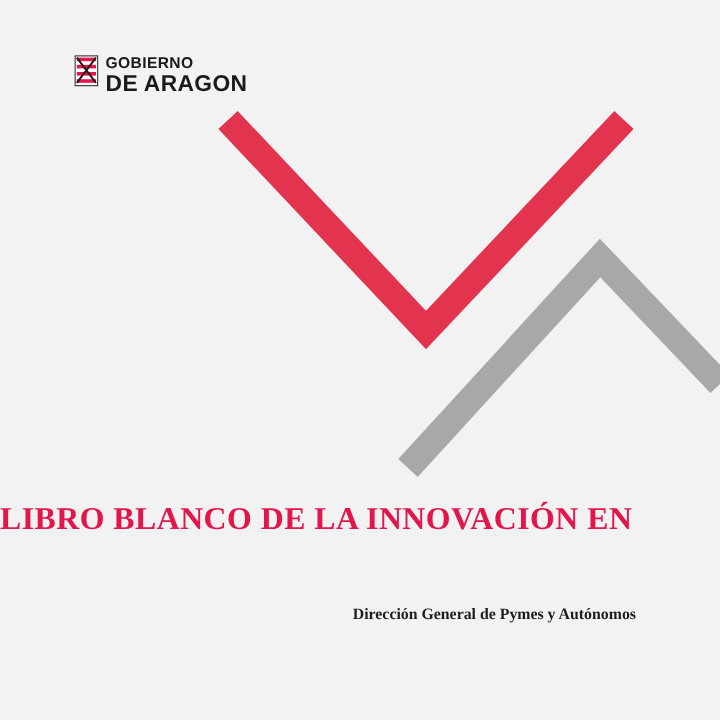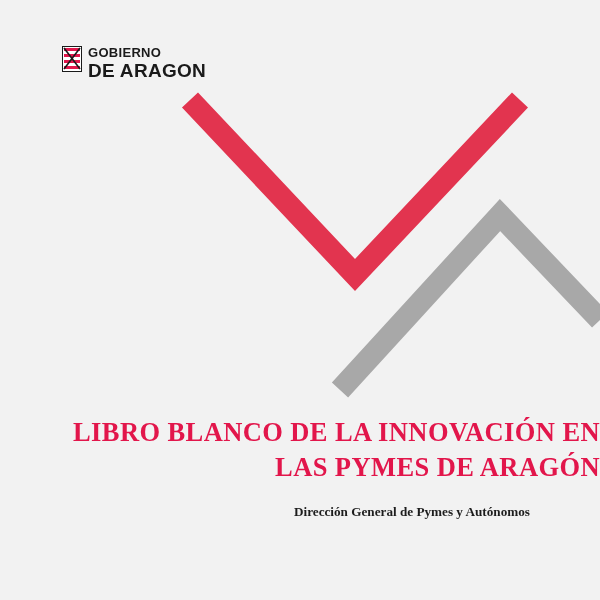--- a/index.html
+++ b/index.html
@@ -66,21 +66,21 @@
     width: 600px;
     height: 340px;
   }
 
   
   .title-block {
     position: absolute;
     left: 0;
     top: 415px;
     width: 600px;
-    text-align: right;
+    text-align: left;
   }
   .title-line {
     font-family: "Liberation Serif", serif;
     font-weight: bold;
     font-size: 26.5px;
     letter-spacing: 0.4px;
     color: #e2164b;
     line-height: 1.32;
     white-space: nowrap;
   }
@@ -124,20 +124,19 @@
     </div>
   </div>
 
   <svg class="graphic" viewBox="0 0 600 340">
     <polyline points="190,40 355,215 520,40" fill="none" stroke="#e2344f" stroke-width="22" stroke-linecap="butt" stroke-linejoin="miter"></polyline>
     <polyline points="340,330 500,155 600,260" fill="none" stroke="#a8a8a8" stroke-width="22" stroke-linecap="butt" stroke-linejoin="miter"></polyline>
   </svg>
 
   <div class="title-block">
     <div class="title-line">LIBRO BLANCO DE LA INNOVACIÓN EN</div>
-    <div class="title-line">LAS PYMES DE ARAGÓN</div>
   </div>
 
   <div class="subtitle-block">
     <div class="subtitle-line">Dirección General de Pymes y Autónomos</div>
   </div>
 
 </div>
 
 </body></html>

